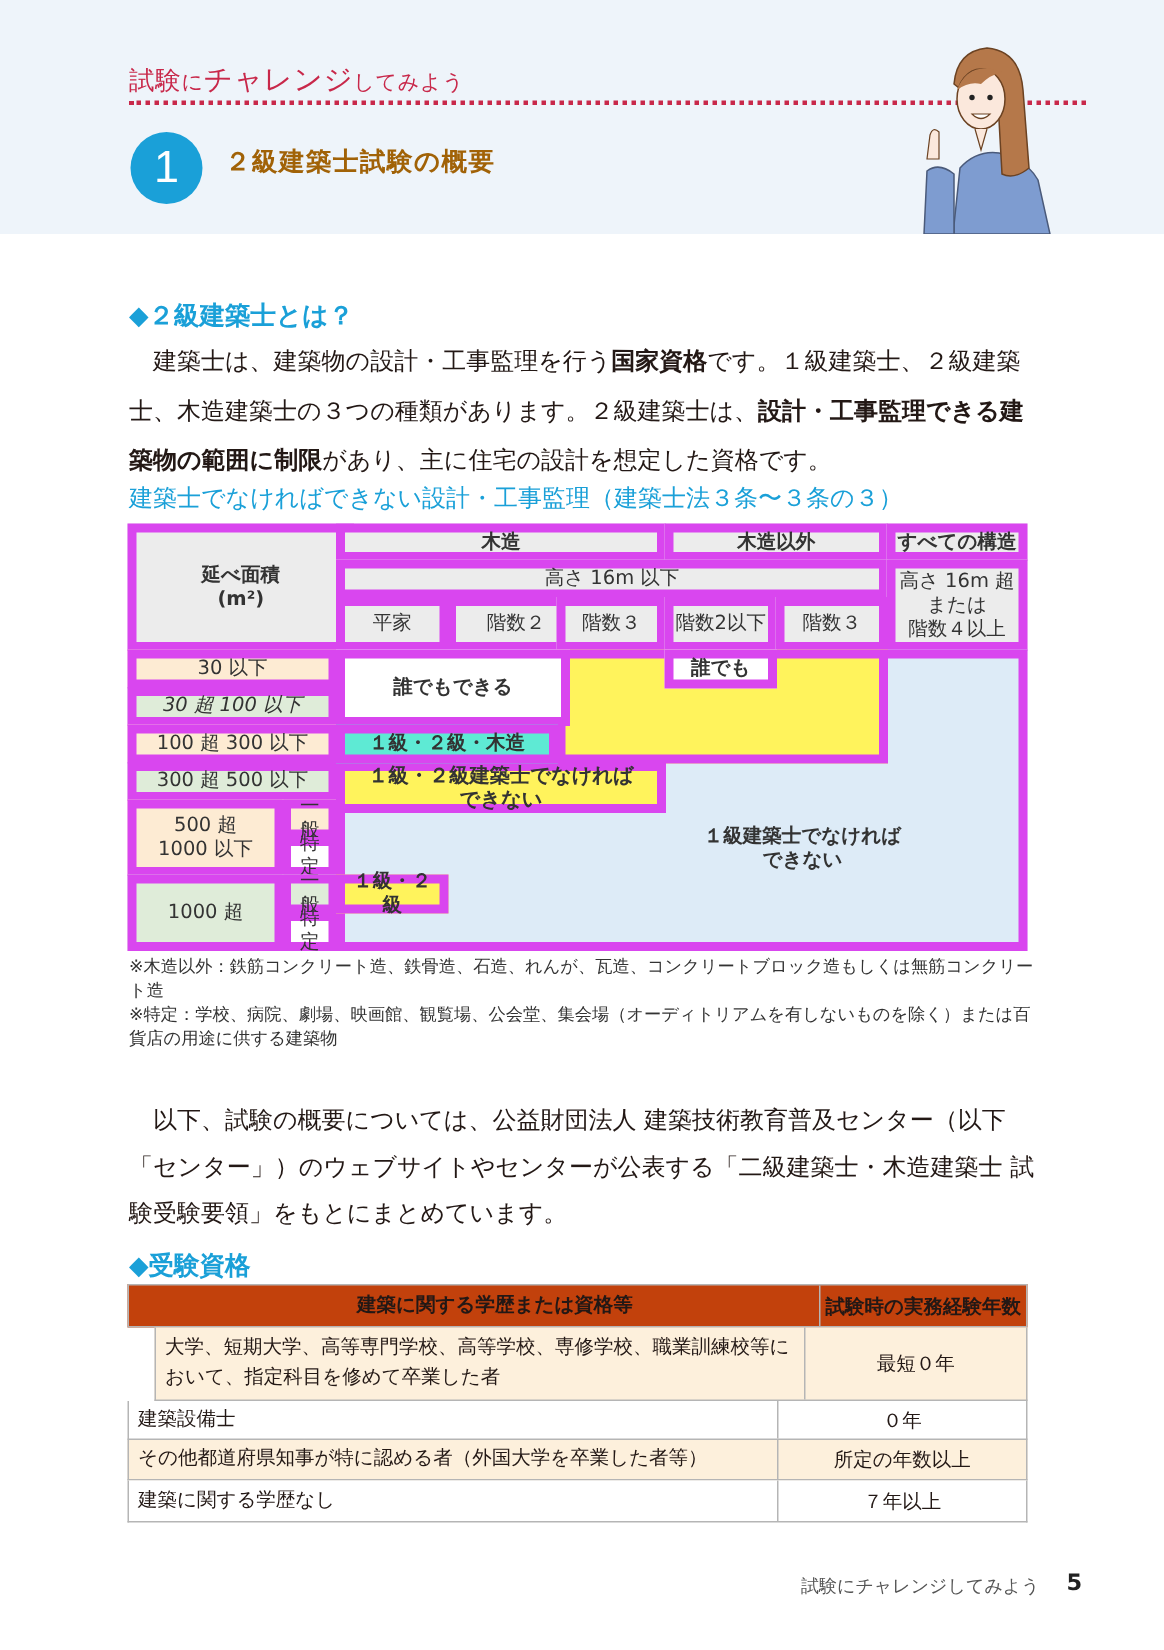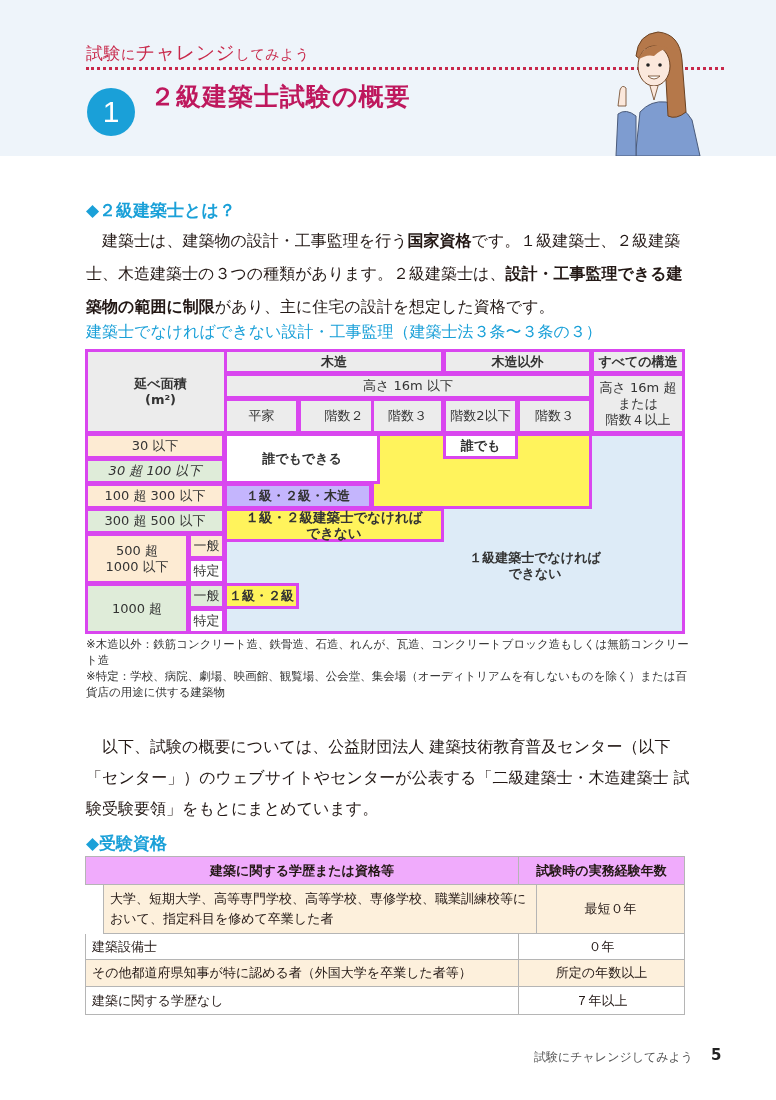--- a/index.html
+++ b/index.html
@@ -3,44 +3,44 @@
 <meta charset="utf-8">
 <style>
   html,body{margin:0;padding:0;}
   body{width:776px;height:1100px;position:relative;background:#ffffff;font-family:"DejaVu Sans","Liberation Sans",sans-serif;color:#231815;overflow:hidden;}
   .hdr{position:absolute;left:0;top:0;width:776px;height:156px;background:#eef4fa;}
   .chap{position:absolute;left:86px;top:40px;font-size:17px;color:#c8284a;letter-spacing:0.5px;}
   .chap .big{font-size:19px;}
   .chap .sm{font-size:14px;}
   .dots{position:absolute;left:86px;top:67px;width:638px;height:0;border-top:3px dotted #c8284a;}
   .num-circle{position:absolute;left:87px;top:88px;width:48px;height:48px;border-radius:50%;background:#1aa0d8;color:#fff;font-size:30px;line-height:48px;text-align:center;font-family:"Liberation Sans",sans-serif;}
-  .title{position:absolute;left:150px;top:80px;font-size:25px;font-weight:bold;color:#be185d;letter-spacing:1px;}
+  .title{position:absolute;left:150px;top:96px;font-size:17px;font-weight:bold;color:#a16207;letter-spacing:1px;}
   .girl{position:absolute;left:596px;top:20px;width:110px;height:136px;}
   .sec-h{position:absolute;left:86px;font-size:17px;font-weight:bold;color:#1aa0d8;}
   .body-p{position:absolute;left:86px;width:610px;font-family:"DejaVu Serif","Liberation Serif",serif;font-size:16px;line-height:31px;color:#231815;text-indent:16px;}
   .body-p b{font-family:Liberation Mono, monospace;}
   .tbl-title{position:absolute;left:86px;top:322px;font-size:16px;color:#1aa0d8;}
   .t1{position:absolute;left:85px;top:349px;width:600px;height:284px;}
-  .c{position:absolute;box-sizing:border-box;border:3px solid #d946ef;display:flex;align-items:center;justify-content:center;text-align:center;font-size:13px;line-height:16px;color:#333;}
+  .c{position:absolute;box-sizing:border-box;border:6px solid #d946ef;display:flex;align-items:center;justify-content:center;text-align:center;font-size:13px;line-height:16px;color:#333;}
   .hd{background:#ececec;}
   .bold{font-weight:bold;}
   .or{background:#fdebd3;}
   .gr{background:#dfecd9;}
   .yl{background:#fff35c;}
-  .gn{background:#c4b5fd;}
+  .gn{background:#5eead4;}
   .bl{background:#ddebf7;}
   .wh{background:#ffffff;}
   .nb{border:none;}
   .notes{position:absolute;left:86px;top:636px;width:610px;font-size:11.5px;line-height:16px;color:#333;}
   .t2{position:absolute;left:85px;top:856px;width:600px;}
   .t2 .row{display:flex;border-left:1px solid #b5b5b5;border-right:1px solid #b5b5b5;border-bottom:1px solid #b5b5b5;}
   .t2 .row.first{border-top:1px solid #b5b5b5;}
   .t2 .a{width:433px;box-sizing:border-box;border-right:1px solid #b5b5b5;padding:2px 6px;font-size:13px;line-height:20px;display:flex;align-items:center;}
   .t2 .b{flex:1;display:flex;align-items:center;justify-content:center;font-size:13px;}
-  .t2 .hrow{background:#f0abfc;font-weight:bold;}
+  .t2 .hrow{background:#c2410c;font-weight:bold;padding-left:28px;}
   .t2 .hrow .a{justify-content:center;}
   .footer{position:absolute;left:534px;top:1049px;font-size:12px;color:#555;}
   .pnum{position:absolute;left:711px;top:1046px;font-size:15px;font-weight:bold;color:#222;}
 </style>
 </head>
 <body>
 
 <div class="hdr">
   <div class="chap">
     <span>試験</span><span class="sm">に</span><span class="big">チャレンジ</span><span class="sm">してみよう</span>

